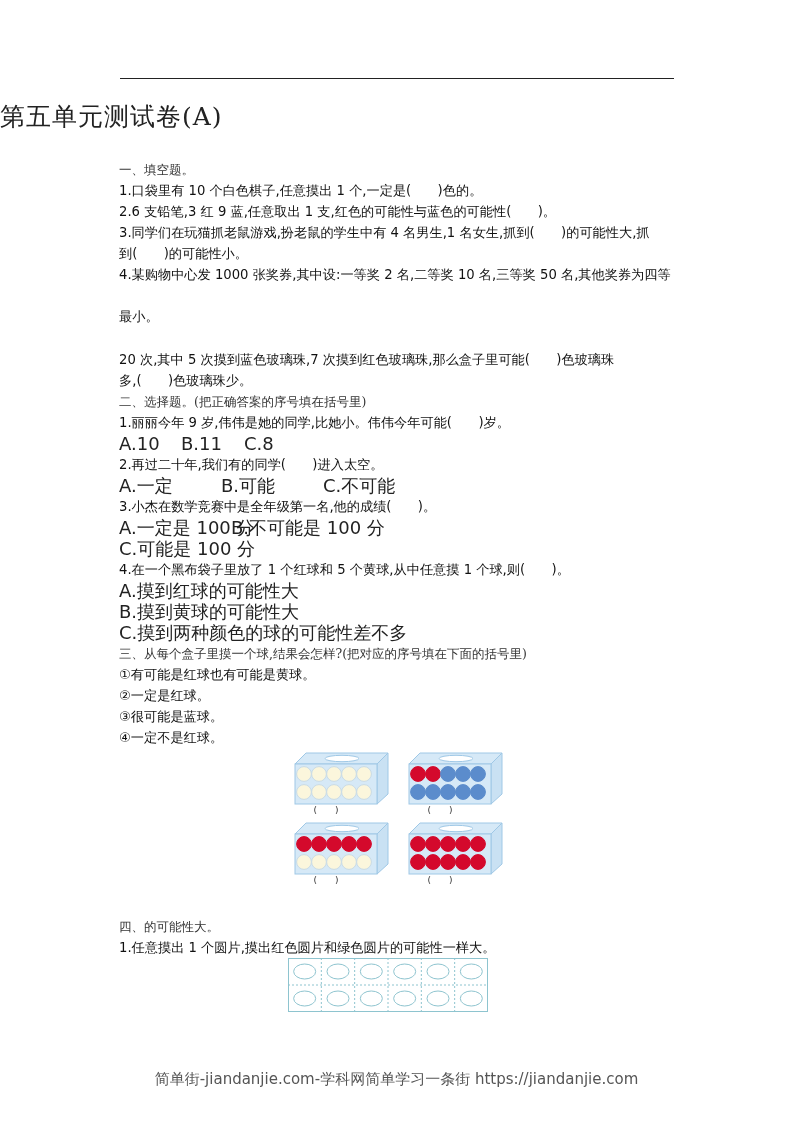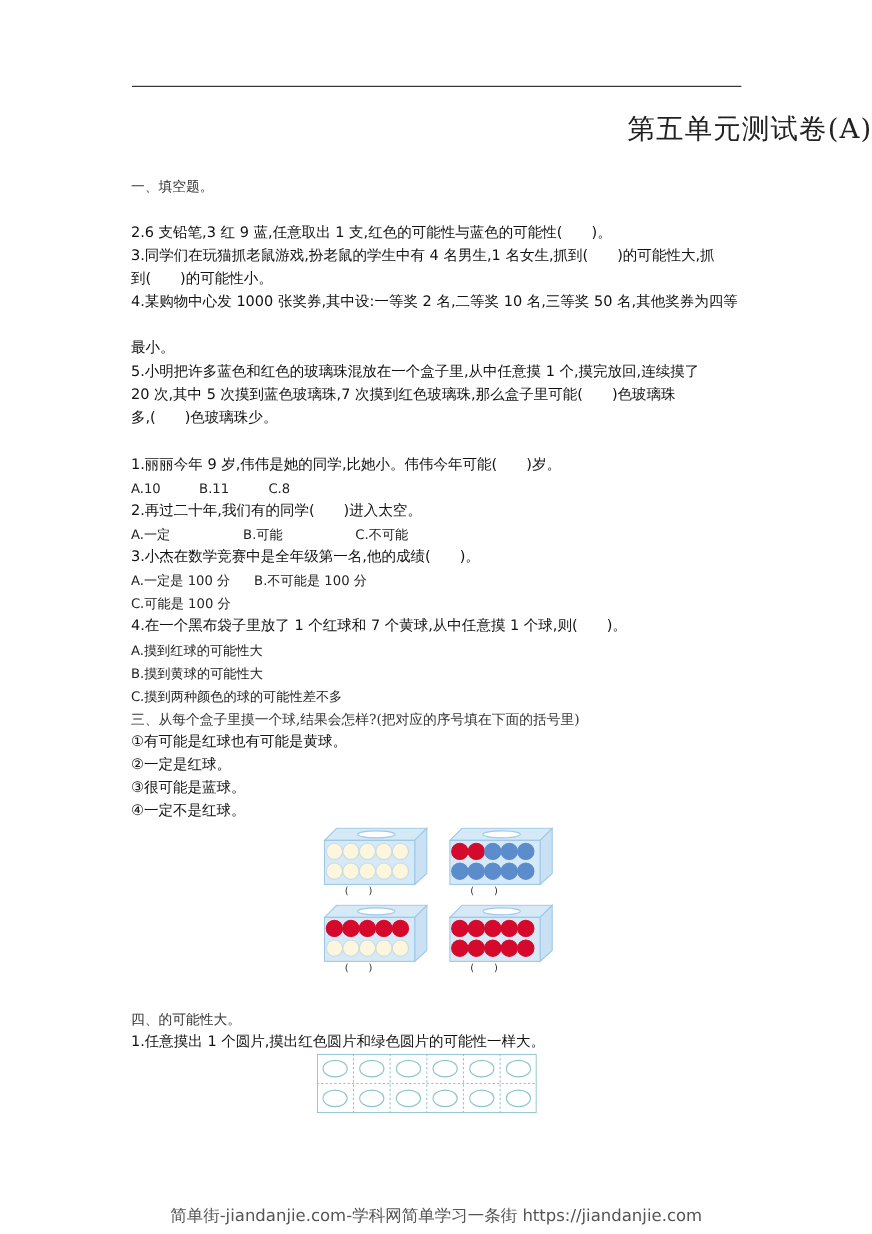--- a/index.html
+++ b/index.html
@@ -1,65 +1,66 @@
 <!DOCTYPE html>
 <html><head>
 <meta charset="utf-8">
 <style>
   html, body { margin: 0; padding: 0; background: #ffffff; }
   body { width: 793px; height: 1122px; position: relative; overflow: hidden; color: #111; }
   .page { position: absolute; left: 0; top: 0; width: 793px; height: 1122px; }
   .rule { position: absolute; left: 120px; top: 78px; width: 554px; height: 1px; background: #222; }
-  .title { position: absolute; left: 0; width: 793px; top: 100px; text-align: right;
+  .title { position: absolute; left: 0; width: 793px; top: 100px; text-align: left;
            font-family: "DejaVu Serif", serif; font-size: 25px; letter-spacing: 1px; color: #222; }
   .line { position: absolute; left: 119px; font-family: "DejaVu Sans", sans-serif; font-size: 13.2px;
           line-height: 20px; white-space: nowrap; color: #111; }
   .sec { font-family: "DejaVu Serif", serif; font-size: 12.5px; color: #333; }
-  .opt { font-family: "DejaVu Sans", sans-serif; font-size: 12px; color: #222; }
+  .opt { font-family: "DejaVu Sans", sans-serif; font-size: 18px; color: #222; }
   .opt span { display: inline-block; }
   .boxes { position: absolute; left: 290px; top: 752px; width: 220px; height: 136px; }
   .box { position: absolute; width: 96px; height: 64px; }
   .box svg { position: absolute; left: 0; top: 0; }
   .box .paren { position: absolute; left: 0; width: 64px; top: 52px; text-align: center;
                 font-family: "DejaVu Sans", sans-serif; font-size: 9px; color: #333; }
   .grid { position: absolute; left: 288px; top: 958px; width: 200px; height: 54px; }
   .footer { position: absolute; left: 0; width: 793px; top: 1070px; text-align: center;
-            font-family: "DejaVu Sans", sans-serif; font-size: 15px; color: #555; margin-top: 26px; }
+            font-family: "DejaVu Sans", sans-serif; font-size: 15px; color: #555; }
 </style>
 </head>
 <body>
 
 <div class="page">
   <div class="rule"></div>
   <div class="title">第五单元测试卷(A)</div>
 
   <div class="line sec" style="top:160px">一、填空题。</div>
+  <div class="line" style="top:181px">1.口袋里有 10 个白色棋子,任意摸出 1 个,一定是(　　)色的。</div>
   <div class="line" style="top:202px">2.6 支铅笔,3 红 9 蓝,任意取出 1 支,红色的可能性与蓝色的可能性(　　)。</div>
   <div class="line" style="top:223px">3.同学们在玩猫抓老鼠游戏,扮老鼠的学生中有 4 名男生,1 名女生,抓到(　　)的可能性大,抓</div>
   <div class="line" style="top:244px">到(　　)的可能性小。</div>
   <div class="line" style="top:265px">4.某购物中心发 1000 张奖券,其中设:一等奖 2 名,二等奖 10 名,三等奖 50 名,其他奖券为四等</div>
   <div class="line" style="top:307px">最小。</div>
-  <div class="line" style="top:329px">5.小明把许多蓝色和红色的玻璃珠混放在一个盒子里,从中任意摸 1 个,摸完放回,连续摸了</div>
   <div class="line" style="top:350px">20 次,其中 5 次摸到蓝色玻璃珠,7 次摸到红色玻璃珠,那么盒子里可能(　　)色玻璃珠</div>
   <div class="line" style="top:371px">多,(　　)色玻璃珠少。</div>
 
+  <div class="line sec" style="top:392px">二、选择题。(把正确答案的序号填在括号里)</div>
   <div class="line" style="top:413px">1.丽丽今年 9 岁,伟伟是她的同学,比她小。伟伟今年可能(　　)岁。</div>
   <div class="line opt" style="top:434px">
     <span style="width:62px">A.10</span><span style="width:63px">B.11</span><span>C.8</span>
   </div>
   <div class="line" style="top:455px">2.再过二十年,我们有的同学(　　)进入太空。</div>
   <div class="line opt" style="top:476px">
     <span style="width:102px">A.一定</span><span style="width:102px">B.可能</span><span>C.不可能</span>
   </div>
   <div class="line" style="top:497px">3.小杰在数学竞赛中是全年级第一名,他的成绩(　　)。</div>
   <div class="line opt" style="top:518px">
     <span style="width:112px">A.一定是 100 分</span><span>B.不可能是 100 分</span>
   </div>
   <div class="line opt" style="top:539px">C.可能是 100 分</div>
-  <div class="line" style="top:560px">4.在一个黑布袋子里放了 1 个红球和 7 个黄球,从中任意摸 1 个球,则(　　)。</div>
+  <div class="line" style="top:560px">4.在一个黑布袋子里放了 1 个红球和 5 个黄球,从中任意摸 1 个球,则(　　)。</div>
   <div class="line opt" style="top:581px">A.摸到红球的可能性大</div>
   <div class="line opt" style="top:602px">B.摸到黄球的可能性大</div>
   <div class="line sec" style="top:644px">三、从每个盒子里摸一个球,结果会怎样?(把对应的序号填在下面的括号里)</div>
 
   <div class="line opt" style="top:623px">C.摸到两种颜色的球的可能性差不多</div>
   <div class="line" style="top:665px">①有可能是红球也有可能是黄球。</div>
   <div class="line" style="top:686px">②一定是红球。</div>
   <div class="line" style="top:707px">③很可能是蓝球。</div>
   <div class="line" style="top:728px">④一定不是红球。</div>
 

